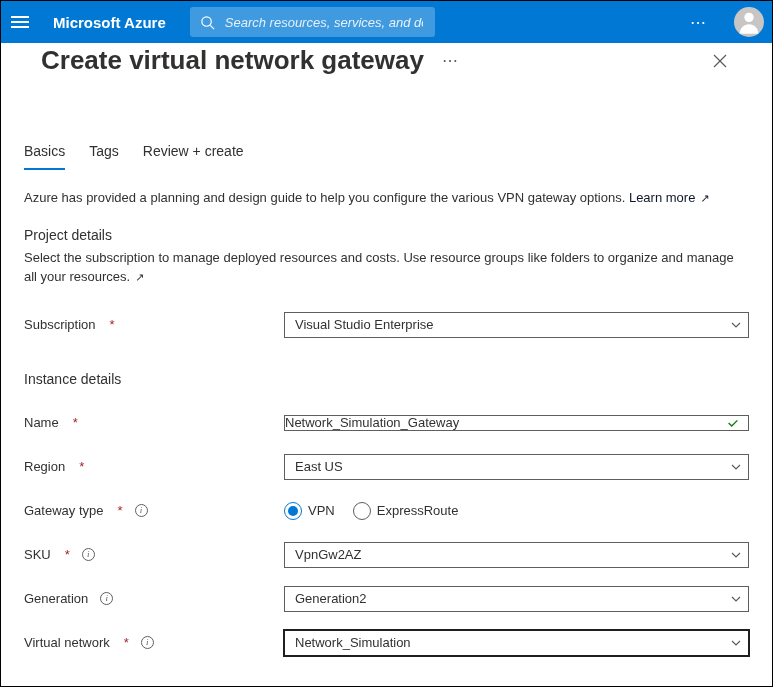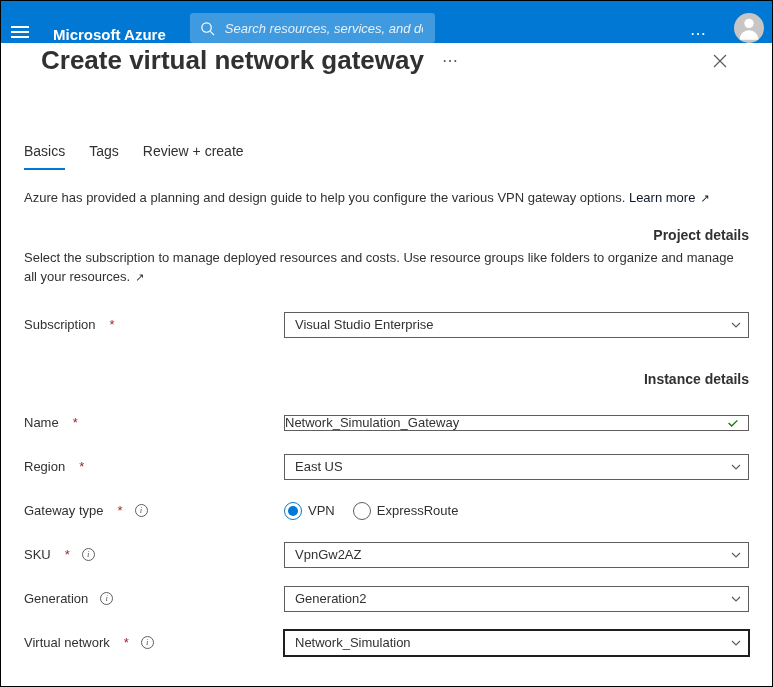--- a/index.html
+++ b/index.html
@@ -1,20 +1,20 @@
 <!DOCTYPE html>
 <html><head>
 <meta charset="utf-8">
 <style>
   * { box-sizing: border-box; }
   html, body { margin: 0; padding: 0; font-family: "Segoe UI", Arial, sans-serif; font-size: 13px; color: #323130; background: #fff; }
   .frame { width: 773px; height: 687px; border: 1px solid #000; position: relative; overflow: hidden; }
 
   
-  .topbar { height: 42px; background: #0078d4; display: flex; align-items: flex-end; padding: 0 8px; gap: 12px; }
+  .topbar { height: 42px; background: #0078d4; display: flex; align-items: center; padding: 0 8px; gap: 12px; }
   .hamburger { width: 22px; height: 22px; display: flex; flex-direction: column; justify-content: center; gap: 3px; cursor: pointer; padding: 2px; }
   .hamburger span { display: block; height: 2px; background: #fff; width: 18px; }
   .brand { color: #fff; font-weight: 600; font-size: 15px; margin-left: 10px; margin-right: 12px; white-space: nowrap; }
   .searchwrap { flex: 1; max-width: 510px; background: rgba(255,255,255,0.25); border-radius: 3px; height: 30px; display: flex; align-items: center; padding: 0 10px; gap: 8px; }
   .search-icon svg { display: block; }
   .searchwrap input { background: transparent; border: none; outline: none; color: #fff; font-style: italic; font-size: 13px; flex: 1; }
   .searchwrap input::placeholder { color: #e6f0fa; font-style: italic; }
   .top-spacer { flex: 1; }
   .top-more { color: #fff; letter-spacing: 2px; font-size: 16px; cursor: pointer; padding: 0 6px; }
   .avatar { width: 30px; height: 30px; border-radius: 50%; background: #c8c6c4; display: flex; align-items: center; justify-content: center; margin-left: 8px; }
@@ -39,21 +39,21 @@
 
   
   .tabs { display: flex; gap: 24px; border-bottom: 0; margin-bottom: 20px; }
   .tab { padding-bottom: 9px; font-size: 14px; cursor: pointer; color: #323130; border-bottom: 2px solid transparent; }
   .tab.active { border-bottom-color: #0078d4; font-weight: 400; }
 
   .intro { font-size: 13px; color: #323130; margin-bottom: 22px; }
   .intro a { color: #0f172a; text-decoration: none; }
   .ext-icon { font-size: 11px; margin-left: 2px; }
 
-  .section-h { font-weight: 700; font-size: 14px; margin-bottom: 6px; text-align: right; }
+  .section-h { font-weight: 400; font-size: 14px; margin-bottom: 6px; }
   .section-p { font-size: 13px; color: #323130; margin-bottom: 20px; line-height: 1.45; }
 
   .row { display: flex; align-items: center; min-height: 36px; margin-bottom: 8px; }
   .row .lbl { width: 260px; font-size: 13px; color: #323130; display: flex; align-items: center; gap: 12px; }
   .req { color: #a4262c; margin-left: 2px; }
   .info-icon { width: 13px; height: 13px; border: 1px solid #605e5c; border-radius: 50%; display: inline-flex; align-items: center; justify-content: center; font-size: 9px; color: #605e5c; line-height: 1; cursor: default; }
   .info-icon::after { content: "i"; font-style: italic; font-family: Georgia, serif; position: relative; top: -0.5px; }
 
   .row .field { flex: 1; }
   .selectbox { position: relative; height: 26px; border: 1px solid #605e5c; background: #fff; display: flex; align-items: center; padding: 0 16px 0 10px; font-size: 13px; cursor: pointer; }

